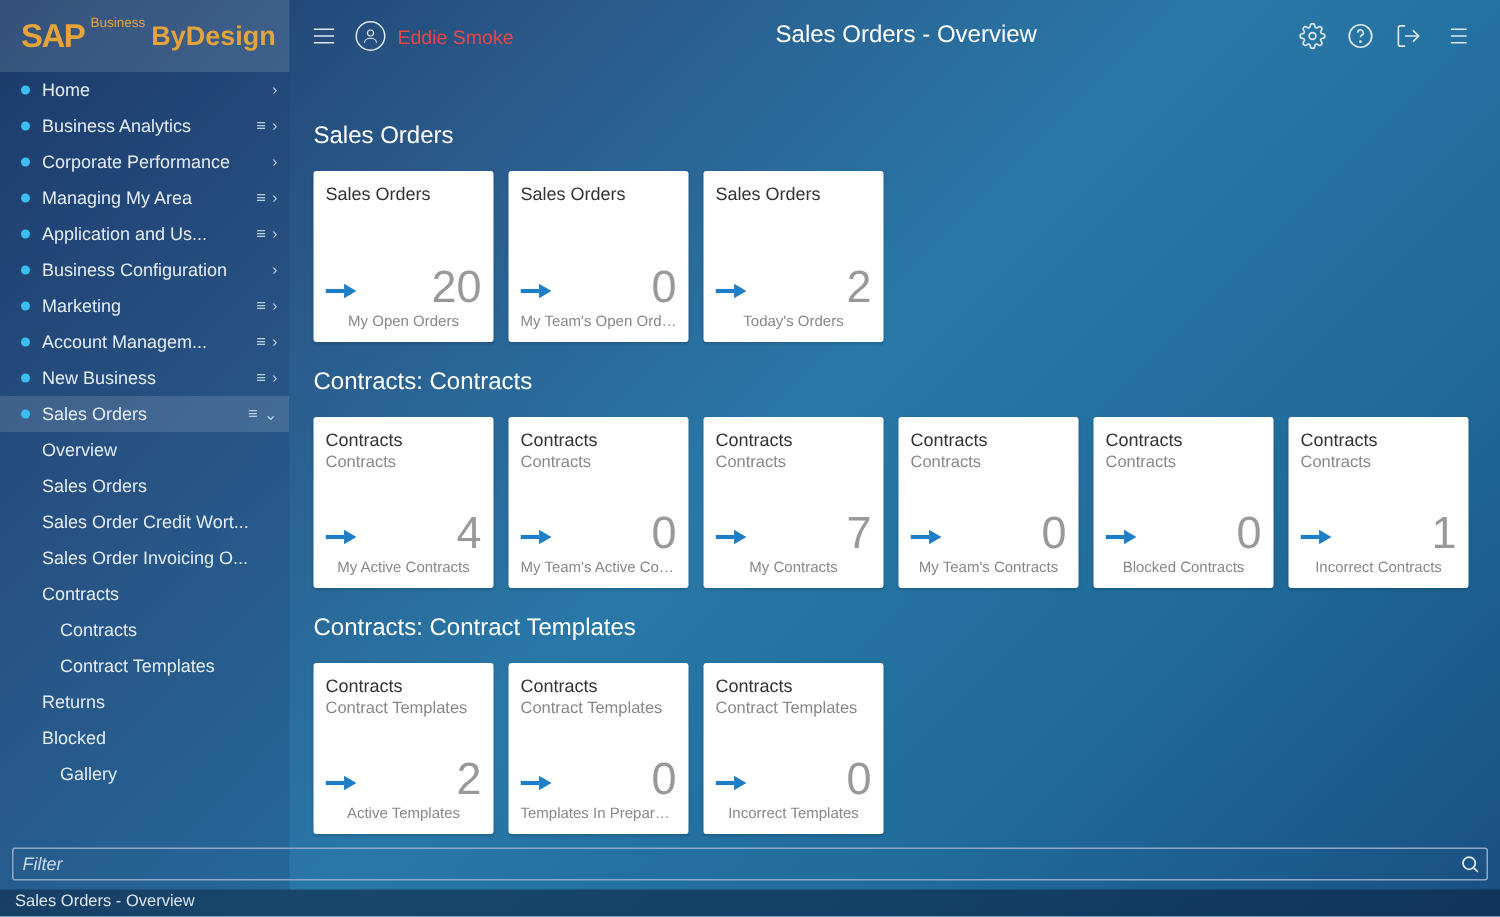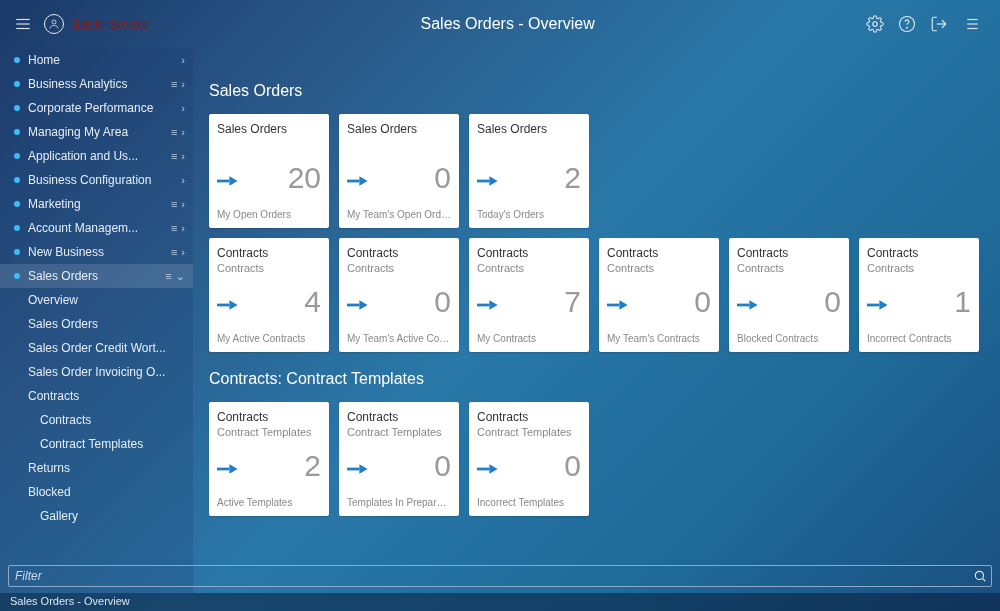--- a/index.html
+++ b/index.html
@@ -32,21 +32,21 @@
 .logo-suffix { font-size: 18px; font-weight: 700; color: #e5a43b; margin-left: 2px; }
 .logo-small { font-size: 9px; color: #e5a43b; align-self: flex-start; margin-top: 10px; margin-left: 2px; }
 
 .topbar .tb-left { display: flex; align-items: center; gap: 12px; padding-left: 14px; }
 .topbar .tb-center { flex: 1; text-align: center; font-size: 16px; font-weight: 400; }
 .topbar .tb-right { display: flex; align-items: center; gap: 14px; padding-right: 8px; }
 
 .icon-btn { width: 18px; height: 18px; display: inline-flex; align-items: center; justify-content: center; cursor: pointer; color: #dfe8f4; }
 .icon-btn svg { width: 18px; height: 18px; stroke: currentColor; fill: none; stroke-width: 1.5; }
 
-.user-badge { display: flex; align-items: center; gap: 8px; font-size: 13px; color: #7f1d1d; cursor: pointer; }
+.user-badge { display: flex; align-items: center; gap: 8px; font-size: 13px; color: #ef4444; cursor: pointer; }
 .avatar-circle { width: 20px; height: 20px; border: 1.5px solid #dfe8f4; border-radius: 50%; display:flex;align-items:center;justify-content:center; }
 .avatar-circle svg { width: 12px; height: 12px; stroke:#dfe8f4; fill:none; stroke-width:1.5;}
 
 
 .sidebar {
   position: absolute; left: 0; top: 48px; bottom: 18px;
   width: 193px;
   background: rgba(30,60,110,0.25);
   overflow-y: auto;
   font-size: 12px;
@@ -107,34 +107,39 @@
   display: flex; flex-direction: column;
   cursor: pointer;
   box-shadow: 0 1px 2px rgba(0,0,0,0.15);
 }
 .tile-header { font-size: 12px; color: #333; }
 .tile-sub { font-size: 11px; color: #888; margin-top: 2px; }
 .tile-body { flex: 1; display: flex; align-items: flex-end; justify-content: space-between; }
 .tile-arrow { color: #1f7ec8; }
 .tile-arrow svg { width: 22px; height: 16px; }
 .tile-value { font-size: 30px; color: #999; line-height: 1; }
-.tile-footer { font-size: 10px; color: #888; text-align: left; margin-top: 16px; white-space: nowrap; overflow: hidden; text-overflow: ellipsis; }
+.tile-footer { font-size: 10px; color: #888; text-align: center; margin-top: 2px; white-space: nowrap; overflow: hidden; text-overflow: ellipsis; }
 
 
 .statusbar {
   position: absolute; left: 0; right: 0; bottom: 0; height: 18px;
   background: rgba(10,30,60,0.55);
   font-size: 11px; color: #dbe6f2;
   padding: 2px 10px;
 }
 </style>
 </head>
 <body>
 
 <div class="topbar">
+  <div class="logo-zone">
+    <span class="logo-sap">SAP</span>
+    <span class="logo-small">Business</span>
+    <span class="logo-suffix">ByDesign</span>
+  </div>
   <div class="tb-left">
     <span class="icon-btn">
       <svg viewBox="0 0 24 24">
           <line x1="3" y1="6" x2="21" y2="6"></line>
           <line x1="3" y1="12" x2="21" y2="12"></line>
           <line x1="3" y1="18" x2="21" y2="18"></line>
         </svg>
     </span>
     <span class="user-badge">
       <span class="avatar-circle">
@@ -331,20 +336,21 @@
         <div class="tile-body">
           <span class="tile-arrow"><svg viewBox="0 0 32 20" fill="#1f7ec8">
               <rect x="0" y="8" width="18" height="4"></rect>
               <polygon points="18,3 30,10 18,17"></polygon>
             </svg></span>
           <span class="tile-value">2</span>
         </div>
         <div class="tile-footer">Today's Orders</div>
       </div>
     </div>
+    <div class="section-title">Contracts: Contracts</div>
     <div class="tiles-row">
       <div class="tile">
         <div class="tile-header">Contracts</div>
         <div class="tile-sub">Contracts</div>
         <div class="tile-body">
           <span class="tile-arrow"><svg viewBox="0 0 32 20" fill="#1f7ec8">
               <rect x="0" y="8" width="18" height="4"></rect>
               <polygon points="18,3 30,10 18,17"></polygon>
             </svg></span>
           <span class="tile-value">4</span>

